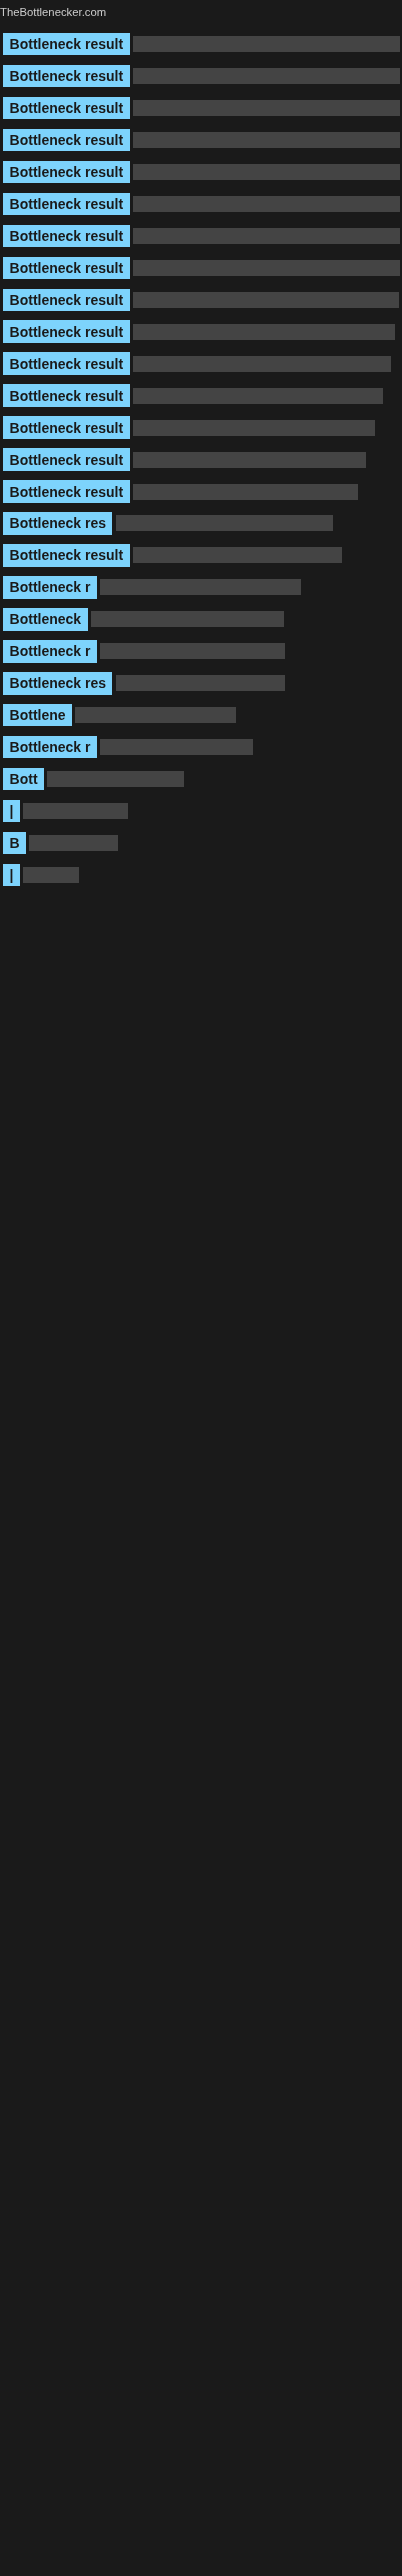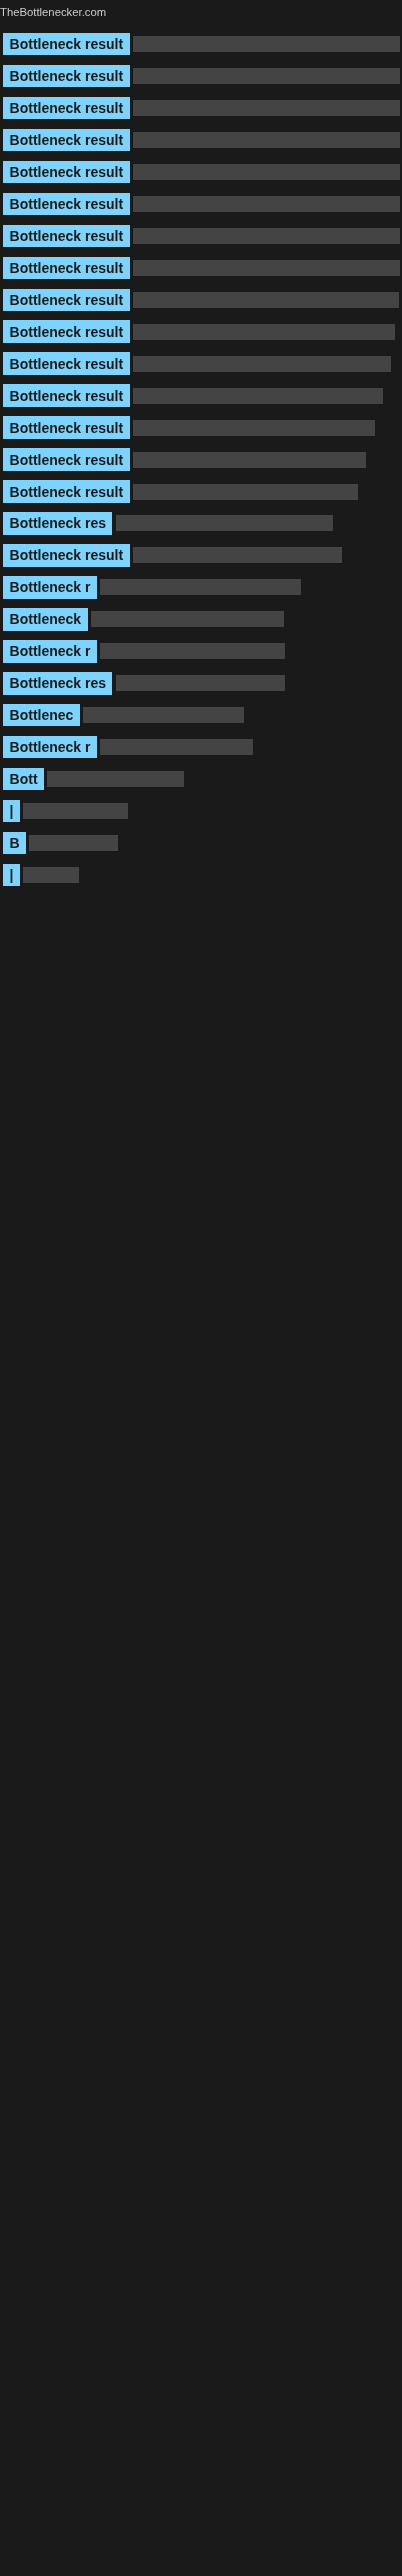--- a/index.html
+++ b/index.html
@@ -135,21 +135,21 @@
     </div>
     <div class="bottleneck-item">
       <span class="bottleneck-label">Bottleneck r</span>
       <div class="bottleneck-bar" style="max-width: 185px;"></div>
     </div>
     <div class="bottleneck-item">
       <span class="bottleneck-label">Bottleneck res</span>
       <div class="bottleneck-bar" style="max-width: 169px;"></div>
     </div>
     <div class="bottleneck-item">
-      <span class="bottleneck-label">Bottlenec</span>
+      <span class="bottleneck-label">Bottlene</span>
       <div class="bottleneck-bar" style="max-width: 161px;"></div>
     </div>
     <div class="bottleneck-item">
       <span class="bottleneck-label">Bottleneck r</span>
       <div class="bottleneck-bar" style="max-width: 153px;"></div>
     </div>
     <div class="bottleneck-item">
       <span class="bottleneck-label">Bott</span>
       <div class="bottleneck-bar" style="max-width: 137px;"></div>
     </div>

